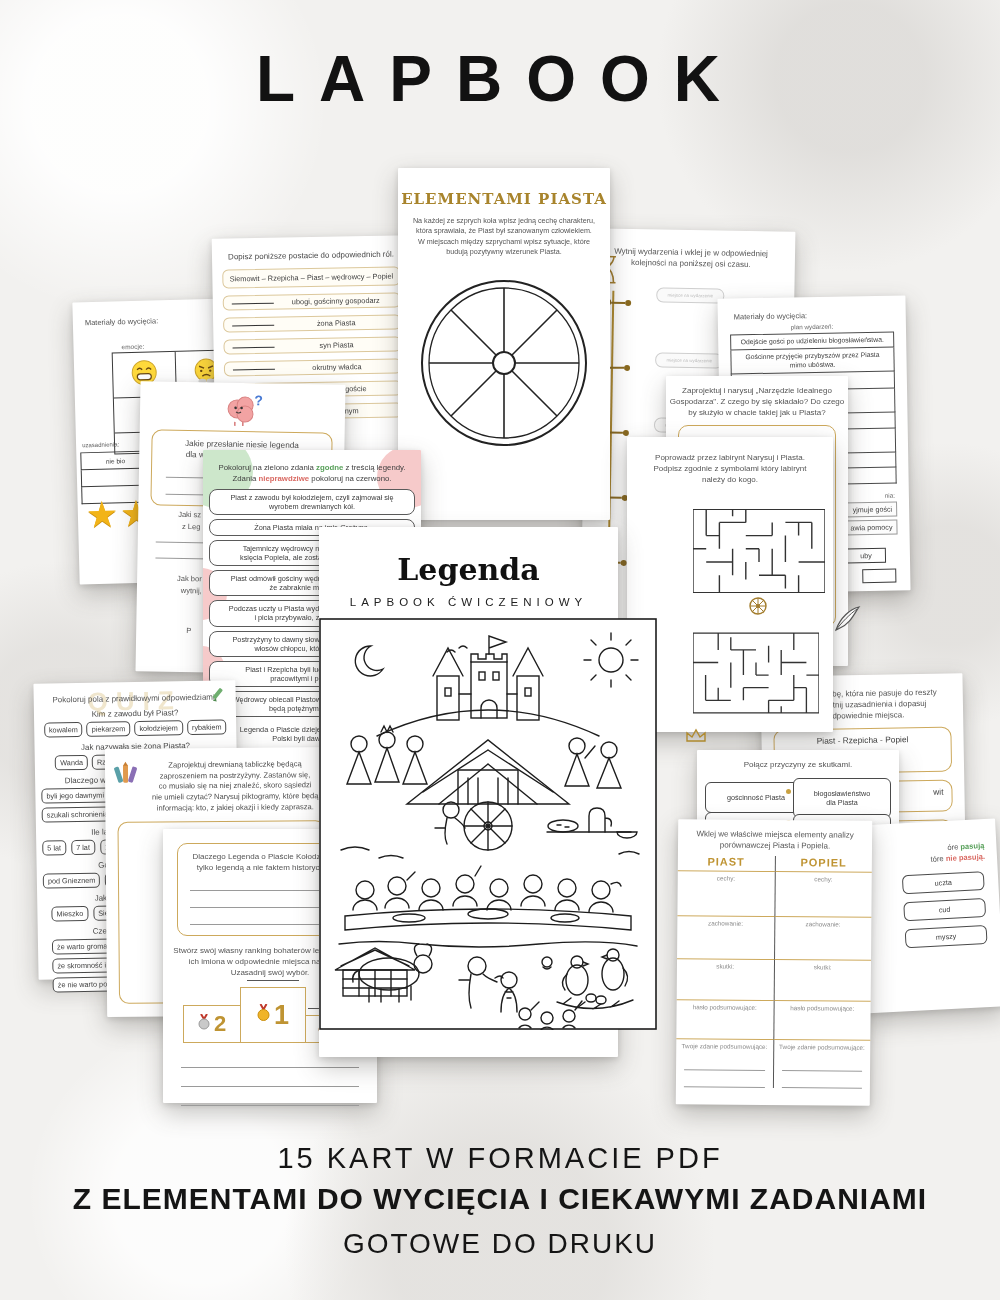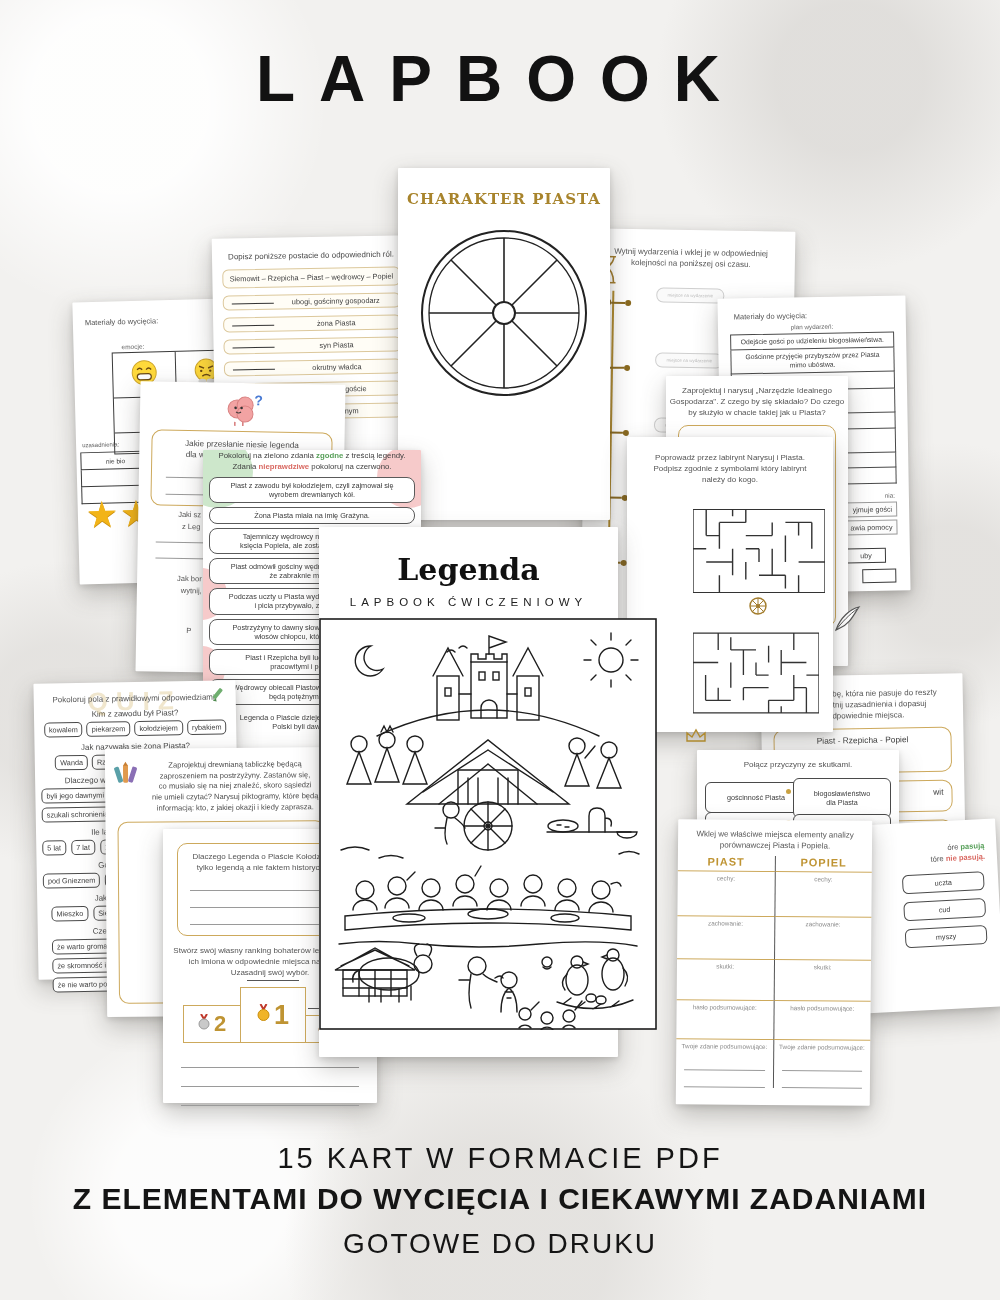--- a/index.html
+++ b/index.html
@@ -170,21 +170,22 @@
   </div>
   <div class="slot" style="position:absolute;left:70px;top:58px;">miejsce na wydarzenie</div>
   <div class="slot" style="position:absolute;left:70px;top:123px;">miejsce na wydarzenie</div>
   <div class="slot" style="position:absolute;left:70px;top:188px;">miejsce na wydarzenie</div>
   <div class="slot" style="position:absolute;left:70px;top:253px;">miejsce na wydarzenie</div>
   <div class="slot" style="position:absolute;left:70px;top:318px;">miejsce na wydarzenie</div>
 </div>
 
 <div class="page" style="left:398px;top:168px;width:212px;height:352px;z-index:3;">
   <div class="c" style="margin-top:22px;font-family:'DejaVu Serif','Liberation Serif',serif;font-weight:700;
-              font-size:15px;color:#a8842c;letter-spacing:1px;">CHARAKTER PIASTA</div>
+              font-size:15px;color:#a8842c;letter-spacing:1px;">ELEMENTAMI PIASTA</div>
+  <div class="c" style="margin:8px 14px 0;font-size:7.2px;line-height:1.45;color:#555;">Na każdej ze szprych koła wpisz jedną cechę charakteru, która sprawiała, że Piast był szanowanym człowiekiem. W miejscach między szprychami wpisz sytuacje, które budują pozytywny wizerunek Piasta.</div>
   <div class="c" style="margin-top:10px;">
     <svg width="180" height="190" viewBox="0 0 180 190">
       <circle cx="90" cy="95" r="82" fill="none" stroke="#222" stroke-width="2"></circle>
       <circle cx="90" cy="95" r="75" fill="none" stroke="#222" stroke-width="1.3"></circle>
       <circle cx="90" cy="95" r="11" fill="none" stroke="#222" stroke-width="2"></circle>
       <g stroke="#222" stroke-width="1.6">
         <line x1="90" y1="20" x2="90" y2="84"></line>
           <line x1="90" y1="106" x2="90" y2="170"></line>
         <line x1="15" y1="95" x2="79" y2="95"></line>
           <line x1="101" y1="95" x2="165" y2="95"></line>
@@ -286,21 +287,21 @@
   </div>
   <div class="goldbox frg" style="margin:8px 12px 0;padding:6px 8px;font-size:7.8px;color:#3e3e3e;">owieństwo</div>
 </div>
 
 <div class="page" style="left:203px;top:450px;width:218px;height:428px;z-index:5;overflow:hidden;">
   <div class="blob" style="left:-22px;top:-14px;width:72px;height:72px;background:#cde7cb;"></div>
   <div class="blob" style="right:-18px;top:-4px;width:62px;height:62px;background:#f6caca;"></div>
   <div class="blob" style="left:-28px;top:118px;width:52px;height:52px;background:#f6caca;"></div>
   <div class="blob" style="left:-26px;top:196px;width:48px;height:48px;background:#f6caca;"></div>
   <div class="blob" style="left:-24px;top:268px;width:50px;height:50px;background:#cde7cb;"></div>
-  <div class="c" style="position:relative;font-size:7.8px;color:#3e3e3e;line-height:1.45;">
+  <div class="c" style="position:relative;margin-top:12px;font-size:7.8px;color:#3e3e3e;line-height:1.45;">
     <span>Pokoloruj na zielono zdania </span><span class="green">zgodne</span><span> z treścią legendy.</span><br>
     <span>Zdania </span><span class="red">nieprawdziwe</span><span> pokoloruj na czerwono.</span>
   </div>
   <div style="position:relative;margin-top:4px;">
     <div class="stm">
       <div>Piast z zawodu był kołodziejem, czyli zajmował się</div>
         <div>wyrobem drewnianych kół.</div>
       </div>
     <div class="stm">
       <div>Żona Piasta miała na imię Grażyna.</div>

